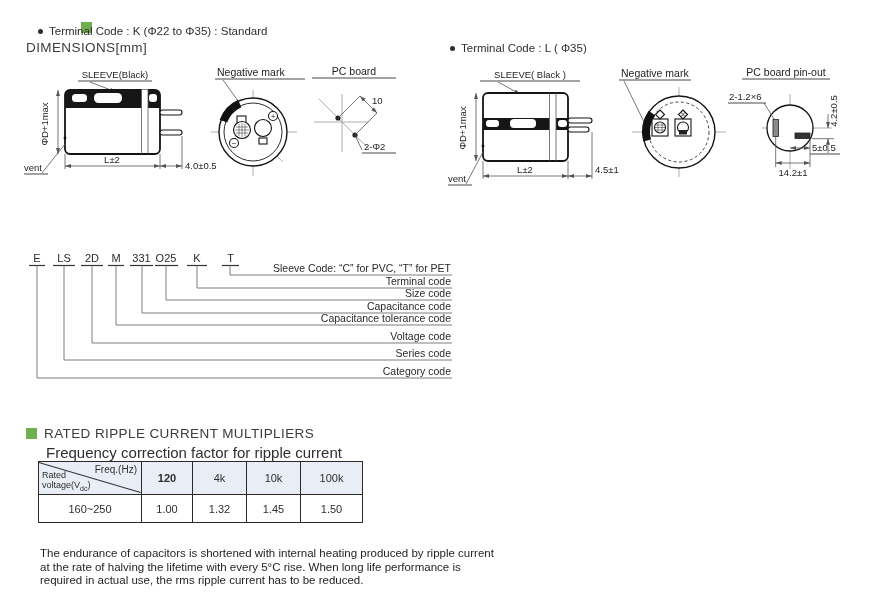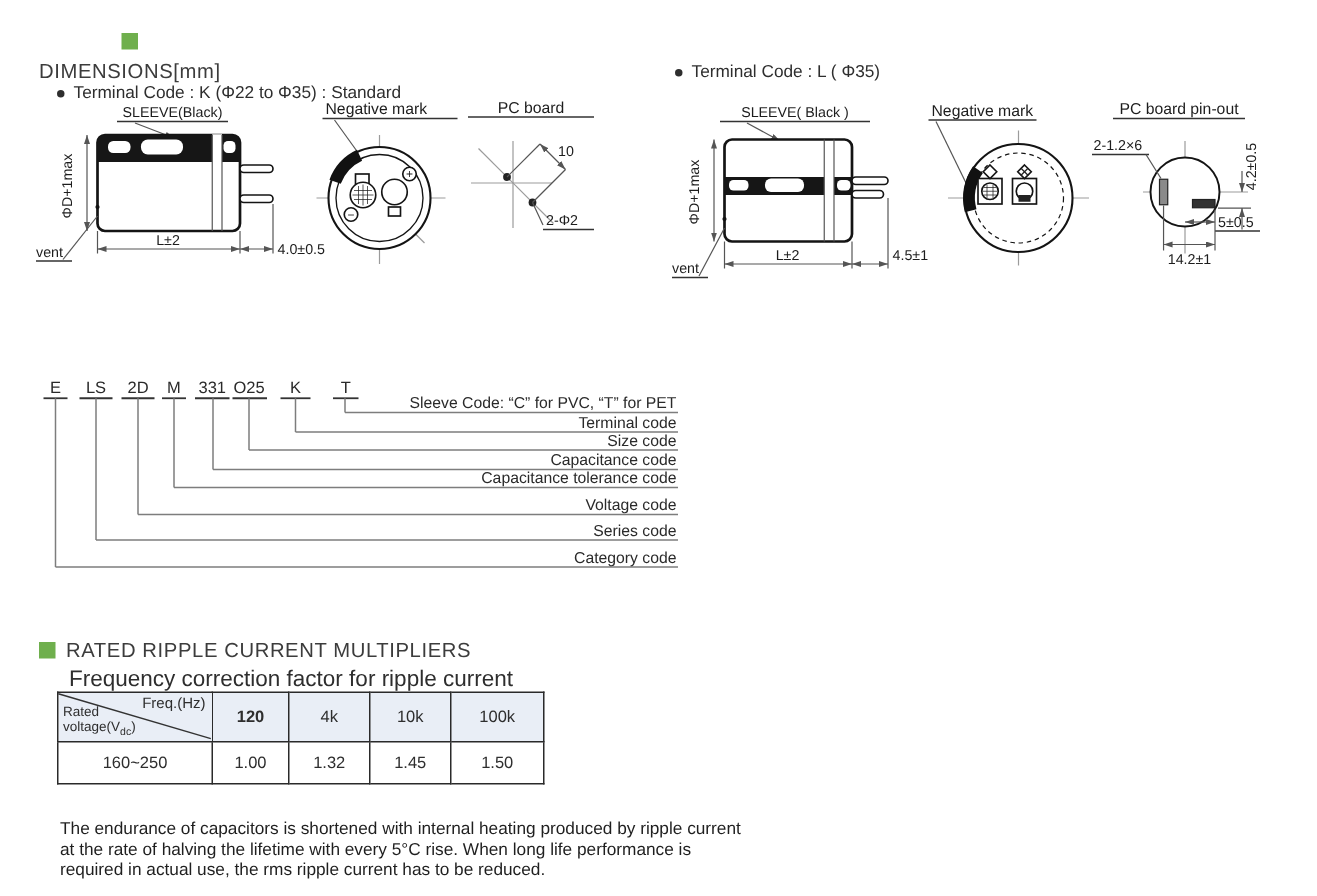--- a/index.html
+++ b/index.html
@@ -61,21 +61,21 @@
         <path d="M0,0 L6,2 L0,4 Z" fill="#555"></path>
       </marker>
     </defs>
   </svg>
 
   <div class="sec-header" style="left:26px;top:22px;flex-direction:column;">
     <span class="gsq"></span>
     <span class="sec-title">DIMENSIONS[mm]</span>
   </div>
 
-  <div class="bullet" style="left:38px;top:56px;">
+  <div class="bullet" style="left:38px;top:25px;">
     <span class="dot"></span>
     <span>Terminal Code : K (Φ22 to Φ35) : Standard</span>
   </div>
   <div class="bullet" style="left:450px;top:42px;">
     <span class="dot"></span>
     <span>Terminal Code : L ( Φ35)</span>
   </div>
 
   <svg class="abs" style="left:22px;top:66px;" width="200" height="116" viewBox="0 0 200 116">
     <text class="t" x="93" y="12" text-anchor="middle">SLEEVE(Black)</text>

